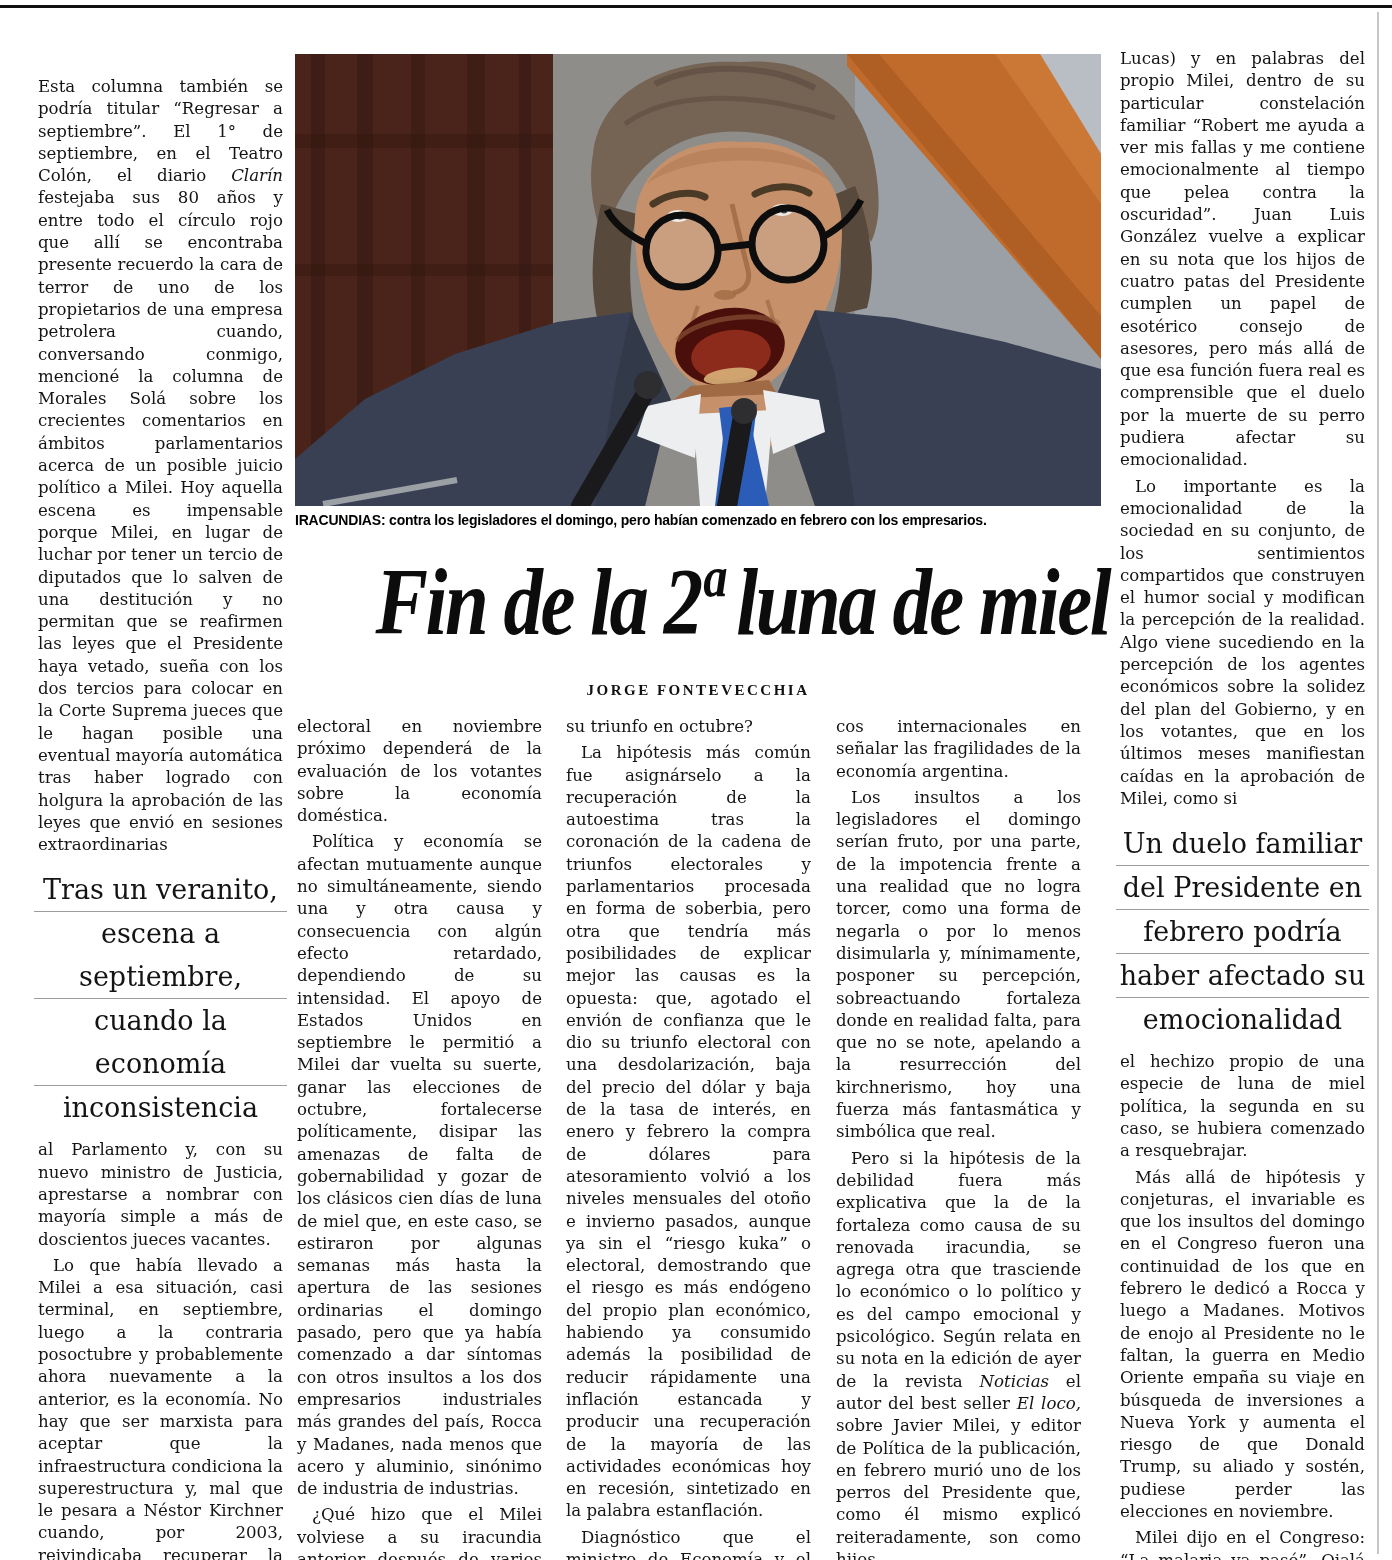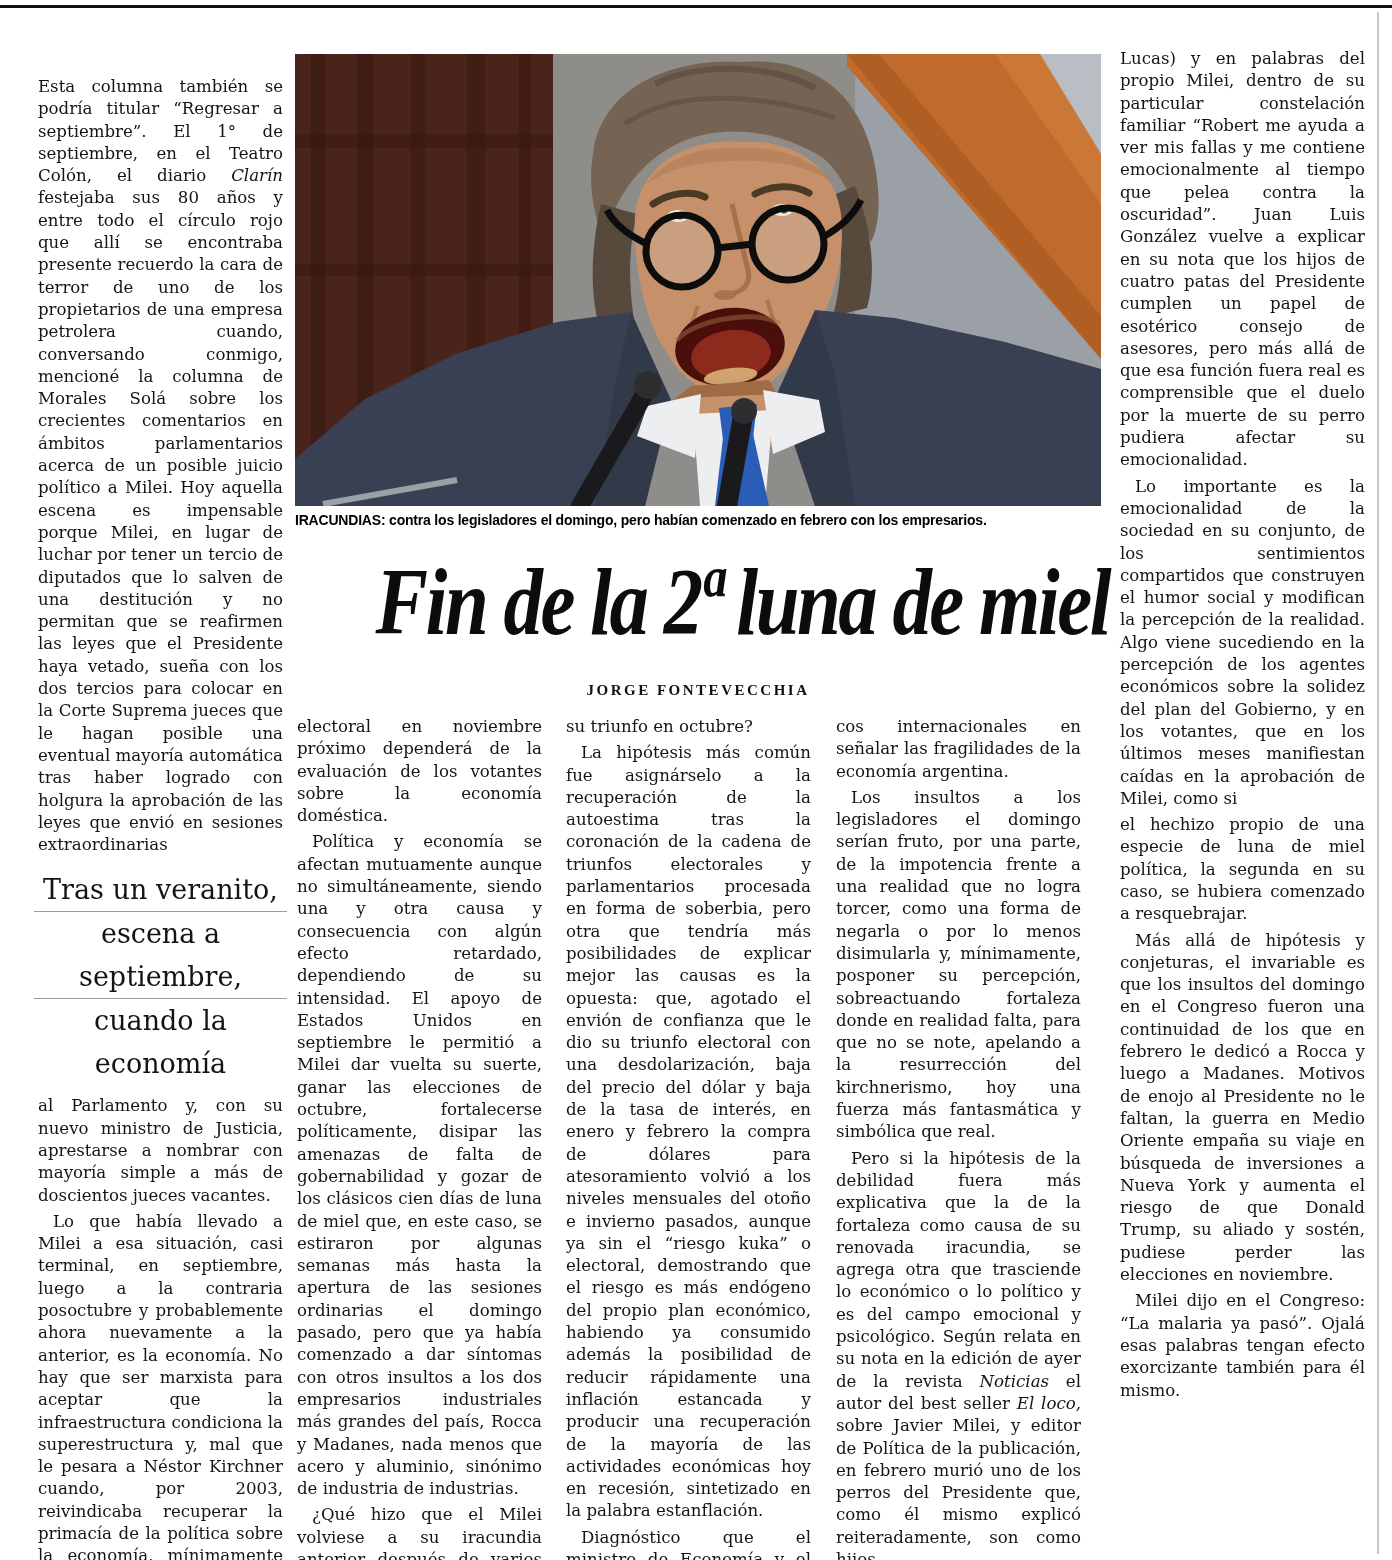--- a/index.html
+++ b/index.html
@@ -44,20 +44,21 @@
 
   <div class="rule-top"></div>
   <div class="rule-right"></div>
 
   <div class="textcol col-left">
     <p class="noindent"><span>Esta columna también se podría titular “Regresar a septiembre”. El 1° de septiembre, en el Teatro Colón, el diario </span><i>Clarín</i><span> festejaba sus 80 años y entre todo el círculo rojo que allí se encontraba presente recuerdo la cara de terror de uno de los propietarios de una empresa petrolera cuando, conversando conmigo, mencioné la columna de Morales Solá sobre los crecientes comentarios en ámbitos parlamentarios acerca de un posible juicio político a Milei. Hoy aquella escena es impensable porque Milei, en lugar de luchar por tener un tercio de diputados que lo salven de una destitución y no permitan que se reafirmen las leyes que el Presidente haya vetado, sueña con los dos tercios para colocar en la Corte Suprema jueces que le hagan posible una eventual mayoría automática tras haber logrado con holgura la aprobación de las leyes que envió en sesiones extraordinarias</span></p>
     <div class="pullquote">
       <div class="pq-line">Tras un veranito,</div>
       <div class="pq-line">escena a septiembre,</div>
       <div class="pq-line">cuando la economía</div>
+      <div class="pq-line">inconsistencia</div>
     </div>
     <p class="noindent">al Parlamento y, con su nuevo ministro de Justicia, aprestarse a nombrar con mayoría simple a más de doscientos jueces vacantes.</p>
     <p>Lo que había llevado a Milei a esa situación, casi terminal, en septiembre, luego a la contraria posoctubre y probablemente ahora nuevamente a la anterior, es la economía. No hay que ser marxista para aceptar que la infraestructura condiciona la superestructura y, mal que le pesara a Néstor Kirchner cuando, por 2003, reivindicaba recuperar la primacía de la política sobre la economía, mínimamente hay una interdependencia, como lo demuestra Estados Unidos, donde por más triunfos militares que pudiera acumular Trump su suerte</p>
   </div>
 
   <div class="credit">CEDOC PERFIL</div>
 
   <figure class="photo">
     <svg viewBox="0 0 806 452" preserveAspectRatio="none">
 
@@ -160,18 +161,25 @@
   <div class="textcol col-c">
     <p class="noindent">cos internacionales en señalar las fragilidades de la economía argentina.</p>
     <p>Los insultos a los legisladores el domingo serían fruto, por una parte, de la impotencia frente a una realidad que no logra torcer, como una forma de negarla o por lo menos disimularla y, mínimamente, posponer su percepción, sobreactuando fortaleza donde en realidad falta, para que no se note, apelando a la resurrección del kirchnerismo, hoy una fuerza más fantasmática y simbólica que real.</p>
     <p><span>Pero si la hipótesis de la debilidad fuera más explicativa que la de la fortaleza como causa de su renovada iracundia, se agrega otra que trasciende lo económico o lo político y es del campo emocional y psicológico. Según relata en su nota en la edición de ayer de la revista </span><i>Noticias</i><span> el autor del best seller </span><i>El loco,</i><span> sobre Javier Milei, y editor de Política de la publicación, en febrero murió uno de los perros del Presidente que, como él mismo explicó reiteradamente, son como hijos.</span></p>
     <p>El fallecido llevaba el nombre de Robert (por el economista de Chicago de las expectativas racionales, Robert</p>
   </div>
 
   <div class="textcol col-right">
     <p class="noindent">Lucas) y en palabras del propio Milei, dentro de su particular constelación familiar “Robert me ayuda a ver mis fallas y me contiene emocionalmente al tiempo que pelea contra la oscuridad”. Juan Luis González vuelve a explicar en su nota que los hijos de cuatro patas del Presidente cumplen un papel de esotérico consejo de asesores, pero más allá de que esa función fuera real es comprensible que el duelo por la muerte de su perro pudiera afectar su emocionalidad.</p>
     <p>Lo importante es la emocionalidad de la sociedad en su conjunto, de los sentimientos compartidos que construyen el humor social y modifican la percepción de la realidad. Algo viene sucediendo en la percepción de los agentes económicos sobre la solidez del plan del Gobierno, y en los votantes, que en los últimos meses manifiestan caídas en la aprobación de Milei, como si</p>
+    <div class="pullquote">
+      <div class="pq-line">Un duelo familiar</div>
+      <div class="pq-line">del Presidente en</div>
+      <div class="pq-line">febrero podría</div>
+      <div class="pq-line">haber afectado su</div>
+      <div class="pq-line">emocionalidad</div>
+    </div>
     <p class="noindent">el hechizo propio de una especie de luna de miel política, la segunda en su caso, se hubiera comenzado a resquebrajar.</p>
     <p>Más allá de hipótesis y conjeturas, el invariable es que los insultos del domingo en el Congreso fueron una continuidad de los que en febrero le dedicó a Rocca y luego a Madanes. Motivos de enojo al Presidente no le faltan, la guerra en Medio Oriente empaña su viaje en búsqueda de inversiones a Nueva York y aumenta el riesgo de que Donald Trump, su aliado y sostén, pudiese perder las elecciones en noviembre.</p>
     <p>Milei dijo en el Congreso: “La malaria ya pasó”. Ojalá esas palabras tengan efecto exorcizante también para él mismo.</p>
   </div>
 
 </div>
 
 </body></html>

